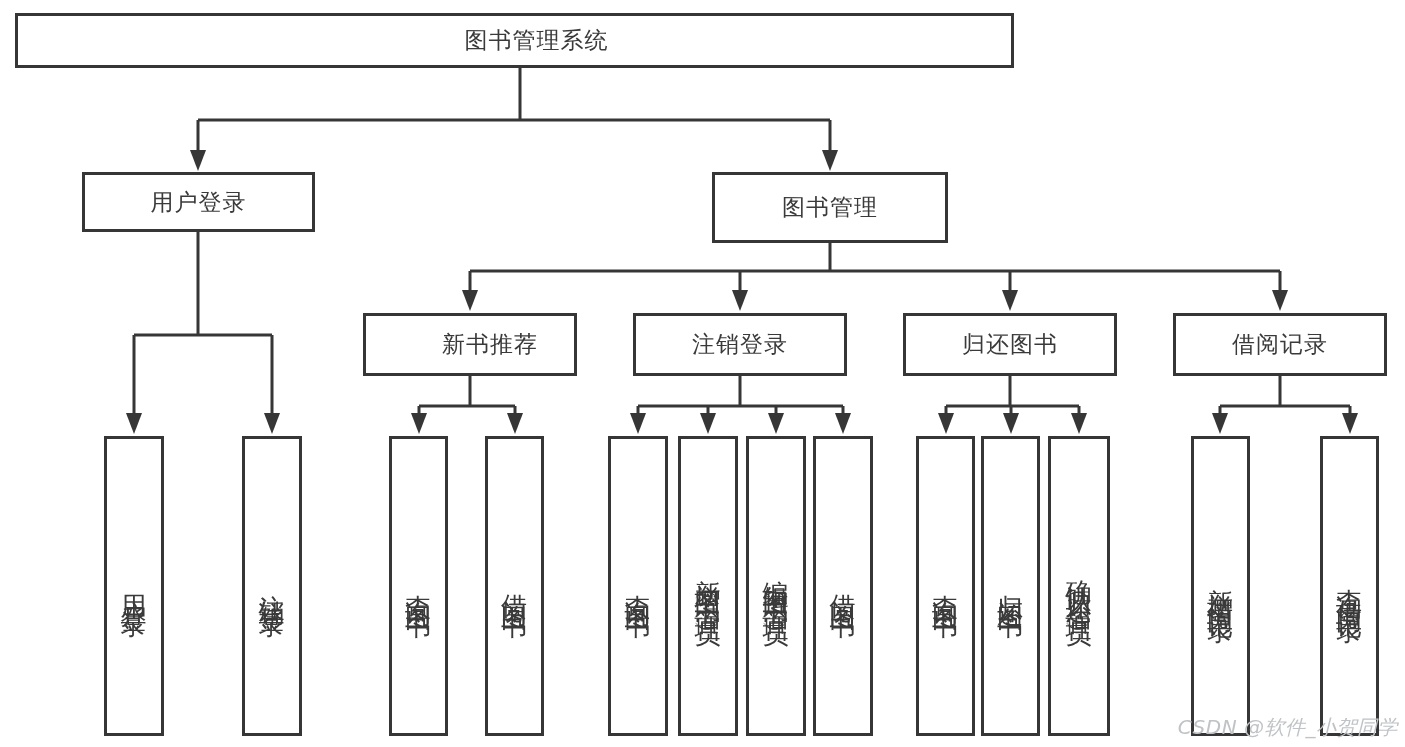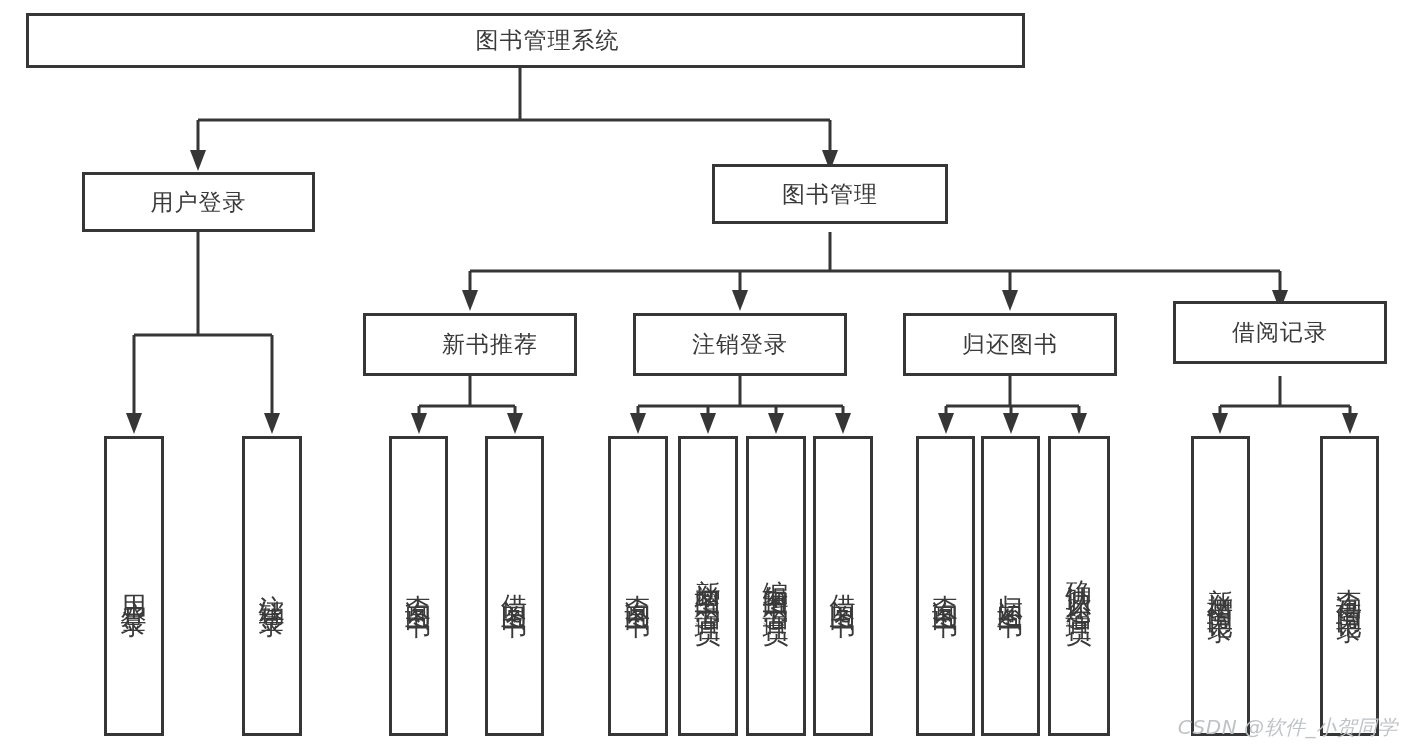--- a/index.html
+++ b/index.html
@@ -68,41 +68,41 @@
       <polygon points="1003,413 1019,413 1011,434"></polygon>
       <polygon points="1071,413 1087,413 1079,434"></polygon>
     </g>
     <g>
       <path d="M1280 376 V406 M1220 406 H1350 M1220 406 V415 M1350 406 V415"></path>
       <polygon points="1212,413 1228,413 1220,434"></polygon>
       <polygon points="1342,413 1358,413 1350,434"></polygon>
     </g>
   </svg>
 
-  <div class="box hbox" style="left:26px;top:13px;width:999px;height:55px;padding-left:44px;">
+  <div class="box hbox" style="left:15px;top:13px;width:999px;height:55px;padding-left:44px;">
     <span>图书管理系统</span>
   </div>
 
   <div class="box hbox" style="left:82px;top:172px;width:233px;height:60px;">
     <span>用户登录</span>
   </div>
-  <div class="box hbox" style="left:712px;top:164px;width:236px;height:60px;text-align:center;">
+  <div class="box hbox" style="left:712px;top:172px;width:236px;height:71px;text-align:center;">
     <span>图书管理</span>
   </div>
 
   <div class="box hbox" style="left:363px;top:313px;width:214px;height:63px;padding-left:40px;">
     <span>新书推荐</span>
   </div>
   <div class="box hbox" style="left:633px;top:313px;width:214px;height:63px;">
     <span>注销登录</span>
   </div>
   <div class="box hbox" style="left:903px;top:313px;width:214px;height:63px;">
     <span>归还图书</span>
   </div>
-  <div class="box hbox" style="left:1173px;top:301px;width:214px;height:63px;">
+  <div class="box hbox" style="left:1173px;top:313px;width:214px;height:63px;">
     <span>借阅记录</span>
   </div>
 
   <div class="box vbox" style="left:104px;top:436px;width:60px;height:300px;">
     <span>用户登录</span>
   </div>
   <div class="box vbox" style="left:242px;top:436px;width:60px;height:300px;">
     <span>注销登录</span>
   </div>
 

